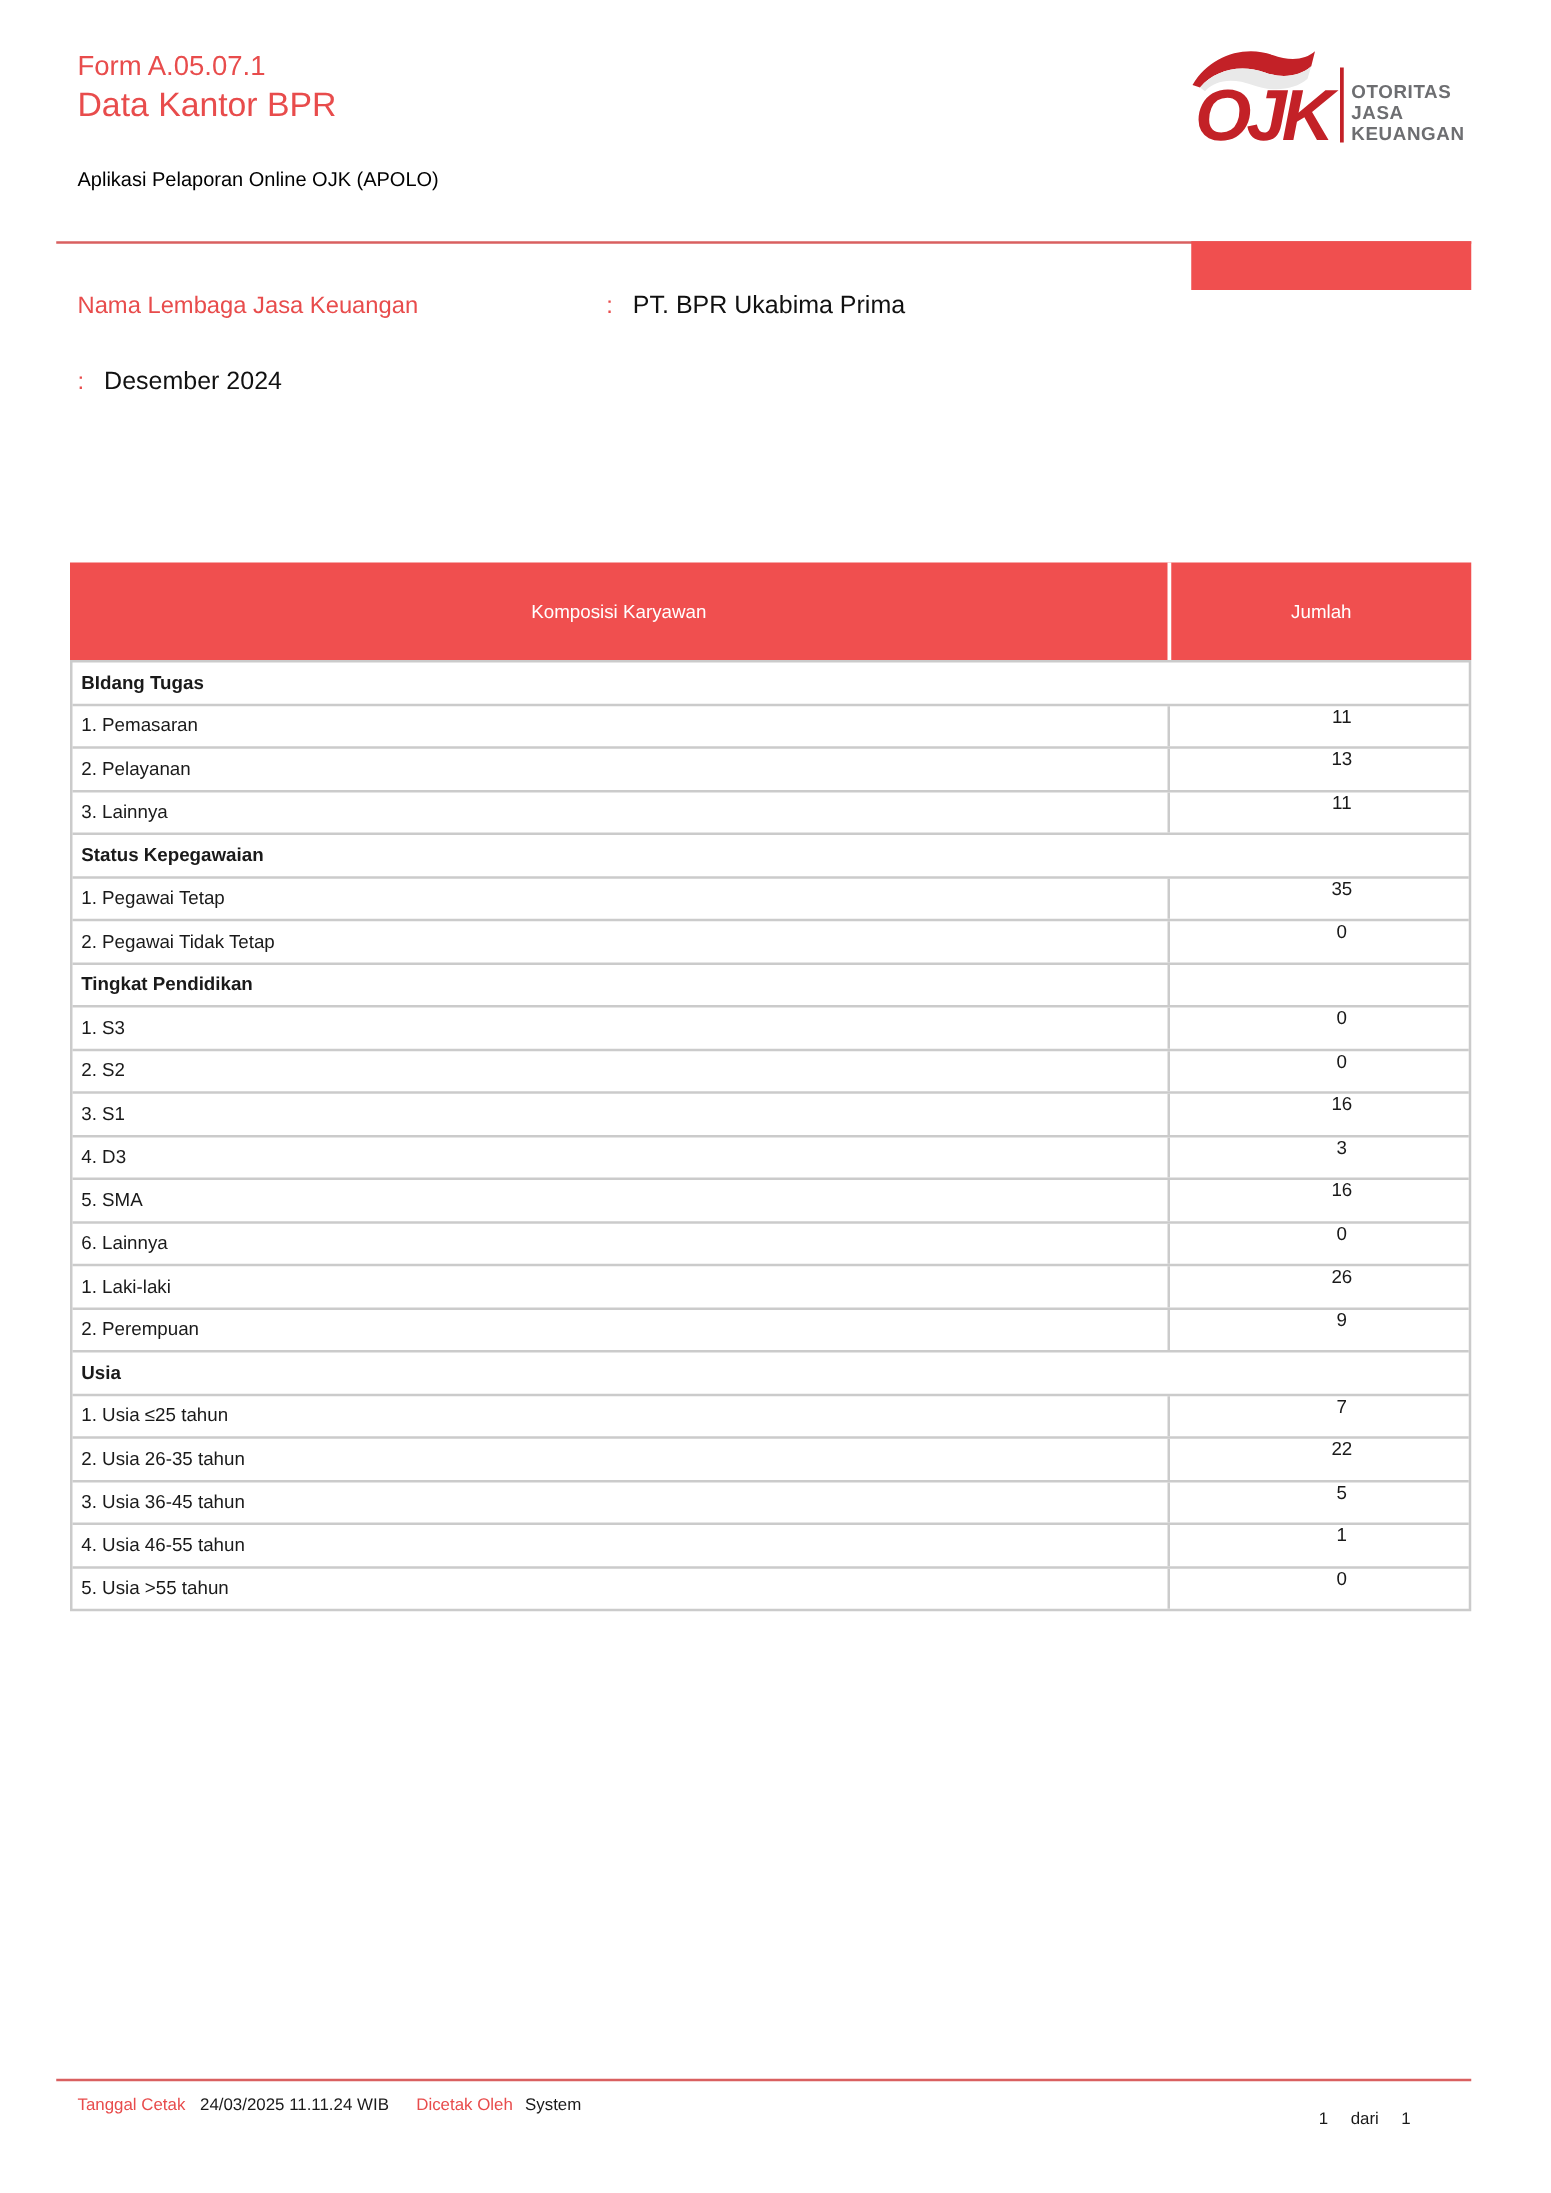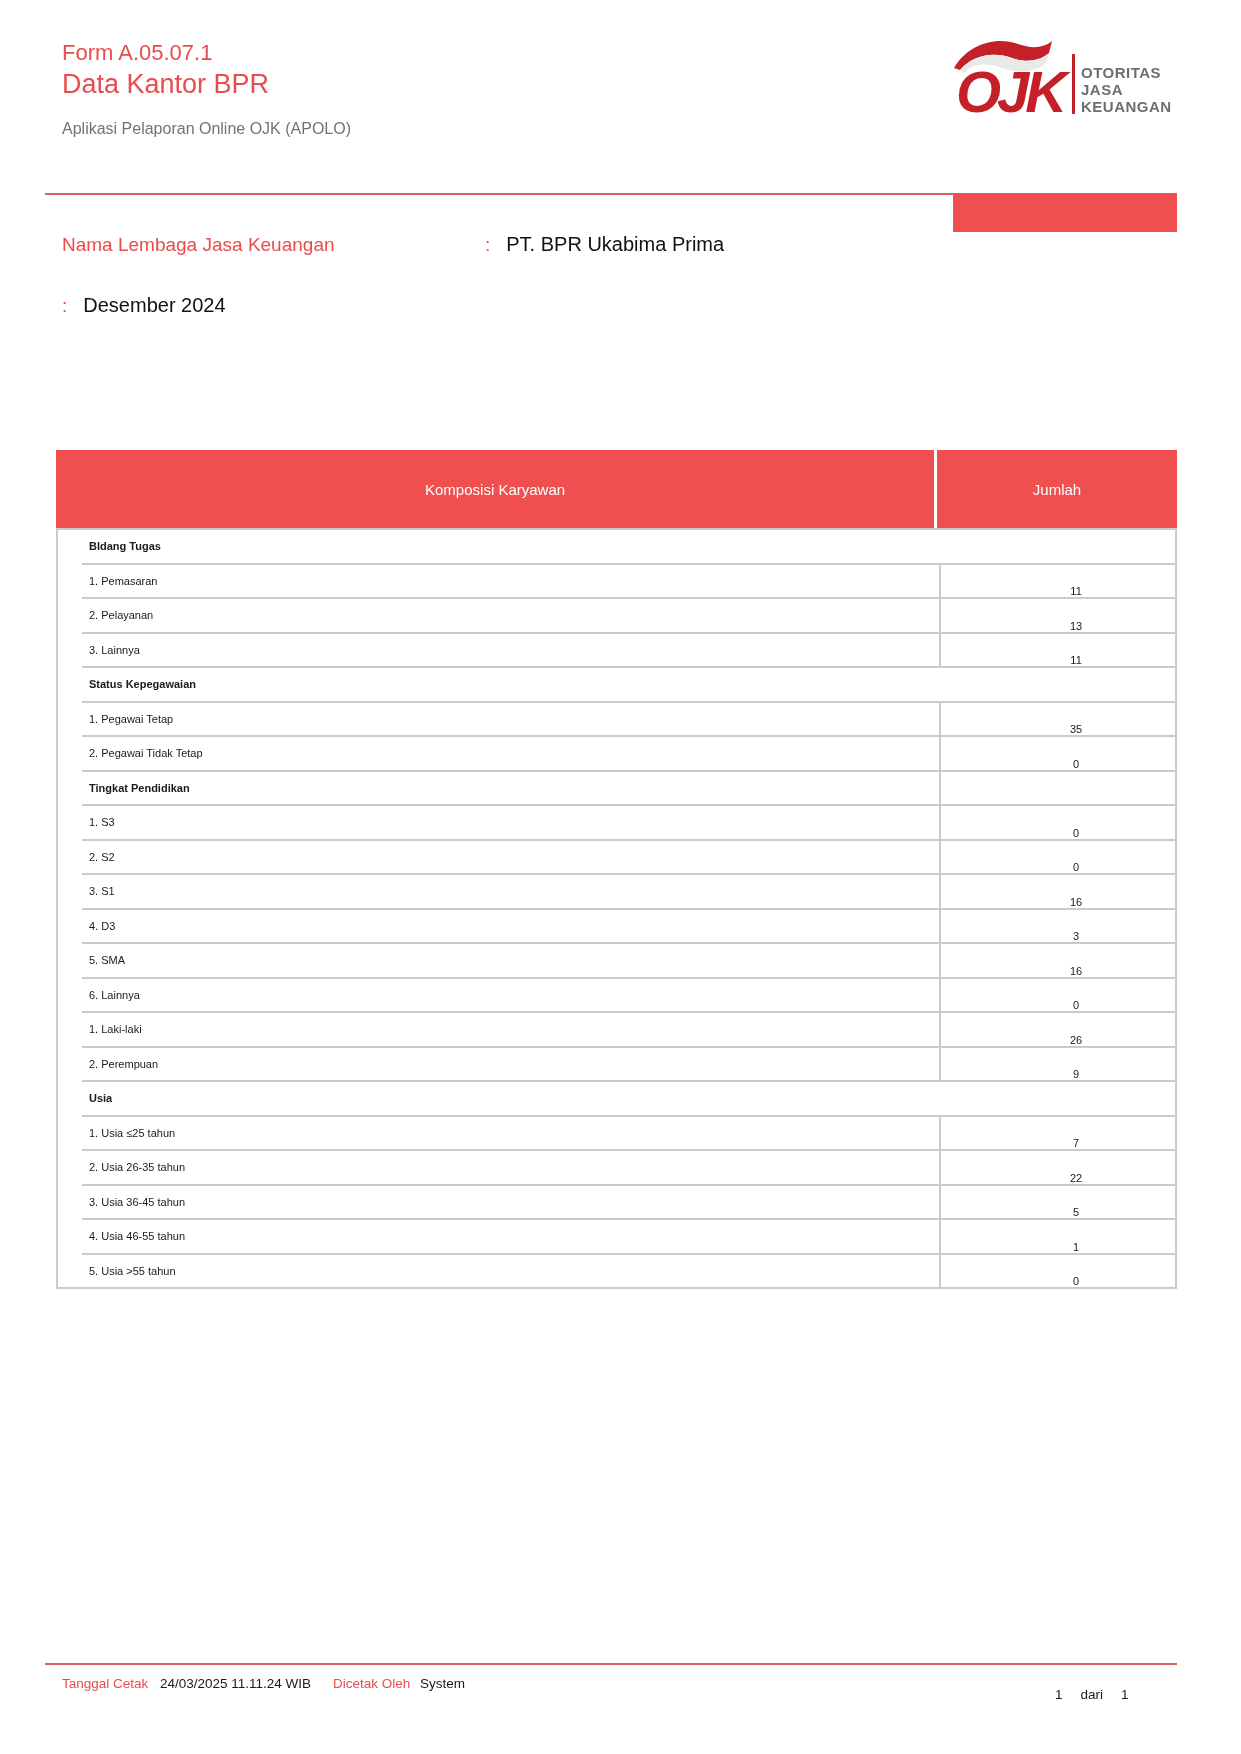--- a/index.html
+++ b/index.html
@@ -8,40 +8,40 @@
     width:1241px;height:1754px;
     background:#ffffff;
     font-family:"Liberation Sans", sans-serif;
     color:#1a1a1a;
     overflow:hidden;
   }
   
   .title-block{position:absolute;left:62px;top:40px;line-height:1.16;}
   .form-code{color:var(--accent);font-size:22px;}
   .form-title{color:var(--accent);font-size:27px;margin-top:3px;}
-  .app-name{position:absolute;left:62px;top:120px;font-size:16px;color:#737373;}
+  .app-name{position:absolute;left:62px;top:136px;font-size:16px;color:#000000;}
   .logo{position:absolute;left:948px;top:34px;width:232px;height:88px;}
   
   .top-rule{position:absolute;left:45px;top:193px;width:1132px;height:2px;background:var(--line);}
   .top-block{position:absolute;left:953px;top:193px;width:224px;height:39px;background:var(--header-bg);}
   
   .info-row{position:absolute;left:62px;display:flex;align-items:center;}
   .info-row.r1{top:233px;}
   .info-row.r2{top:294px;}
   .info-label{color:var(--accent);font-size:19px;width:423px;flex:0 0 auto;}
   .info-colon{color:var(--accent);font-size:19px;flex:0 0 auto;}
   .info-value{color:#111;font-size:20px;margin-left:16px;}
   
   .table{position:absolute;left:56px;top:450px;width:1121px;}
   .thead{display:flex;background:var(--header-bg);height:78px;align-items:center;color:#fff;font-size:15px;}
   .thead .h1{flex:0 0 78.6%;text-align:center;border-right:3px solid #ffffff;height:100%;
              display:flex;align-items:center;justify-content:center;box-sizing:border-box;}
   .thead .h2{flex:1 1 auto;text-align:center;}
   .tbody{border:2px solid var(--border);border-top:2px solid var(--border);}
-  .trow{display:flex;height:32.5px;border-bottom:2px solid var(--border);align-items:flex-end;font-size:11px;margin-left:24px;}
+  .trow{display:flex;height:32.5px;border-bottom:2px solid var(--border);align-items:flex-start;font-size:15px;}
   .trow:last-child{border-bottom:none;}
   .trow .c1{flex:0 0 78.6%;box-sizing:border-box;padding-left:7px;border-right:2px solid var(--border);
             height:100%;display:flex;align-items:center;}
   .trow .c2{flex:1 1 auto;text-align:center;padding-left:36px;}
   .trow.section .c1{font-weight:bold;}
   .trow.span .c1{border-right:none;}
   
   .footer-rule{position:absolute;left:45px;top:1663px;width:1132px;height:1.5px;background:var(--line);}
   .footer-row{position:absolute;left:62px;top:1676px;width:980px;font-size:13.5px;display:flex;}
   .f-label{color:var(--accent);}

